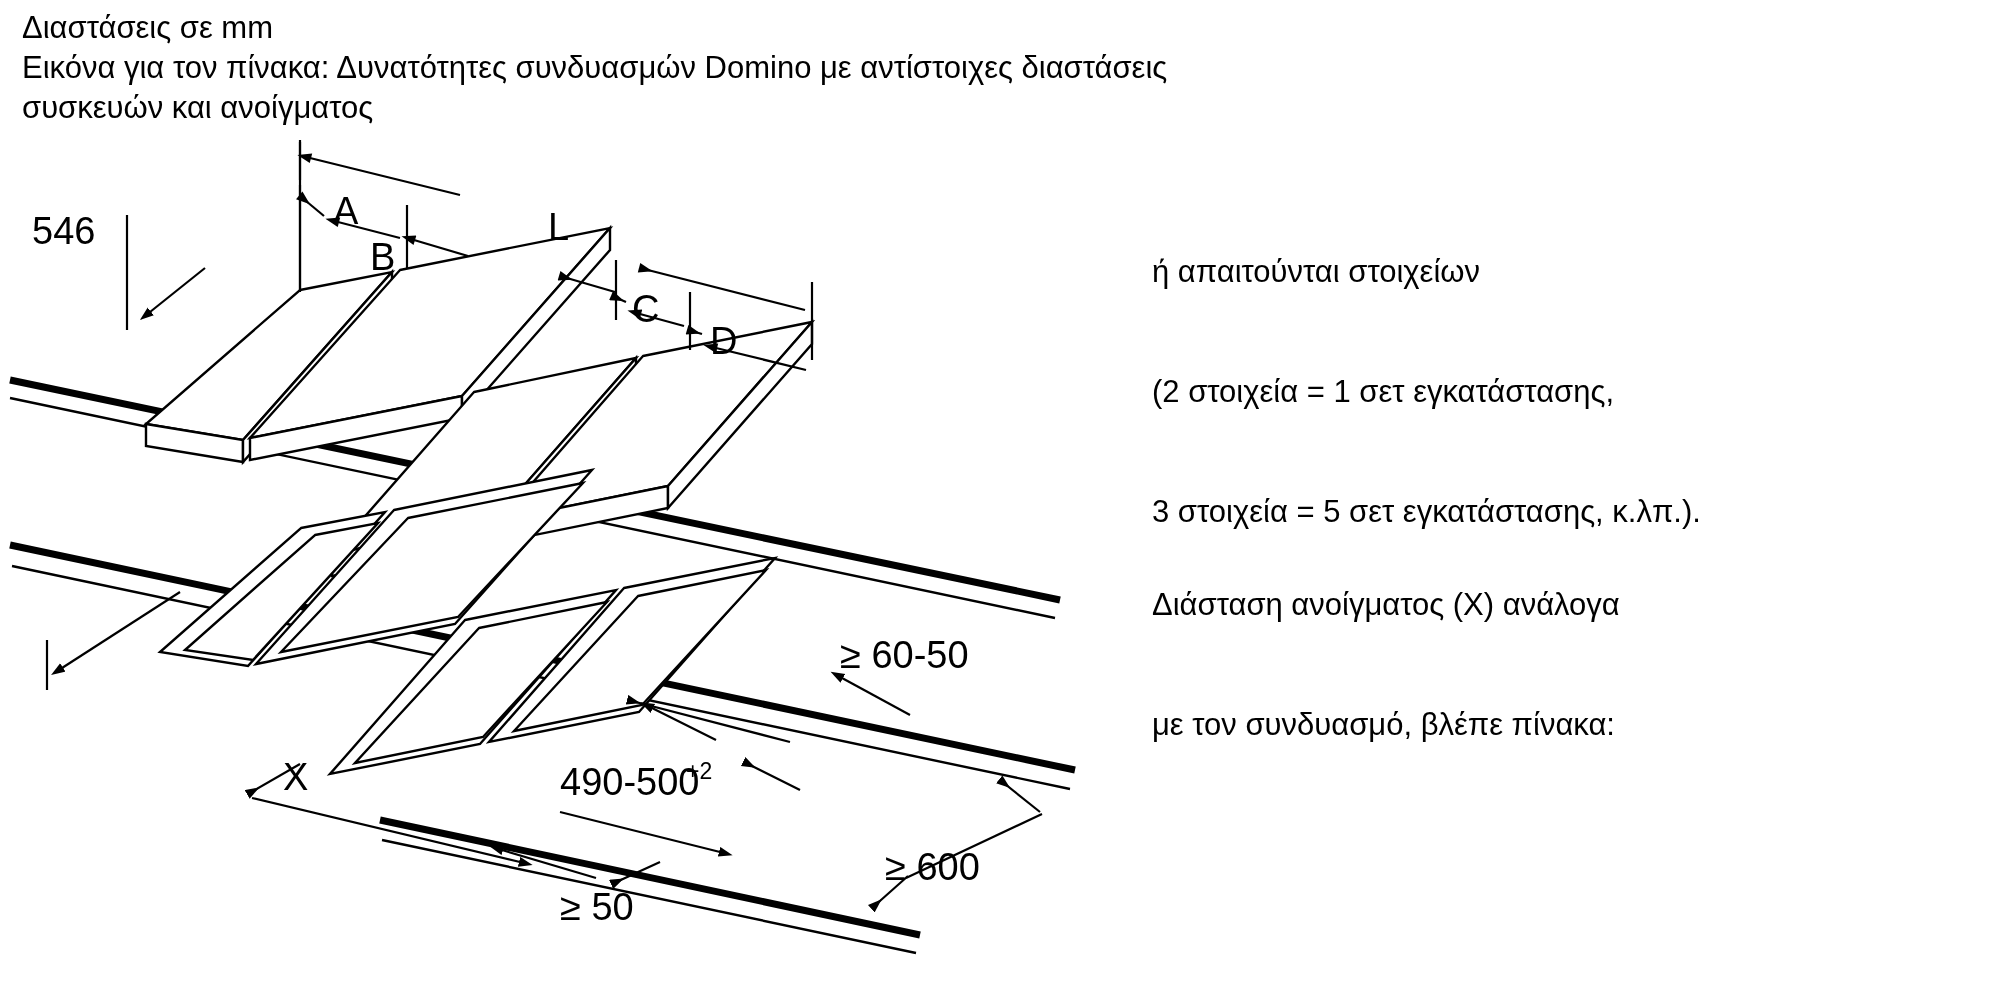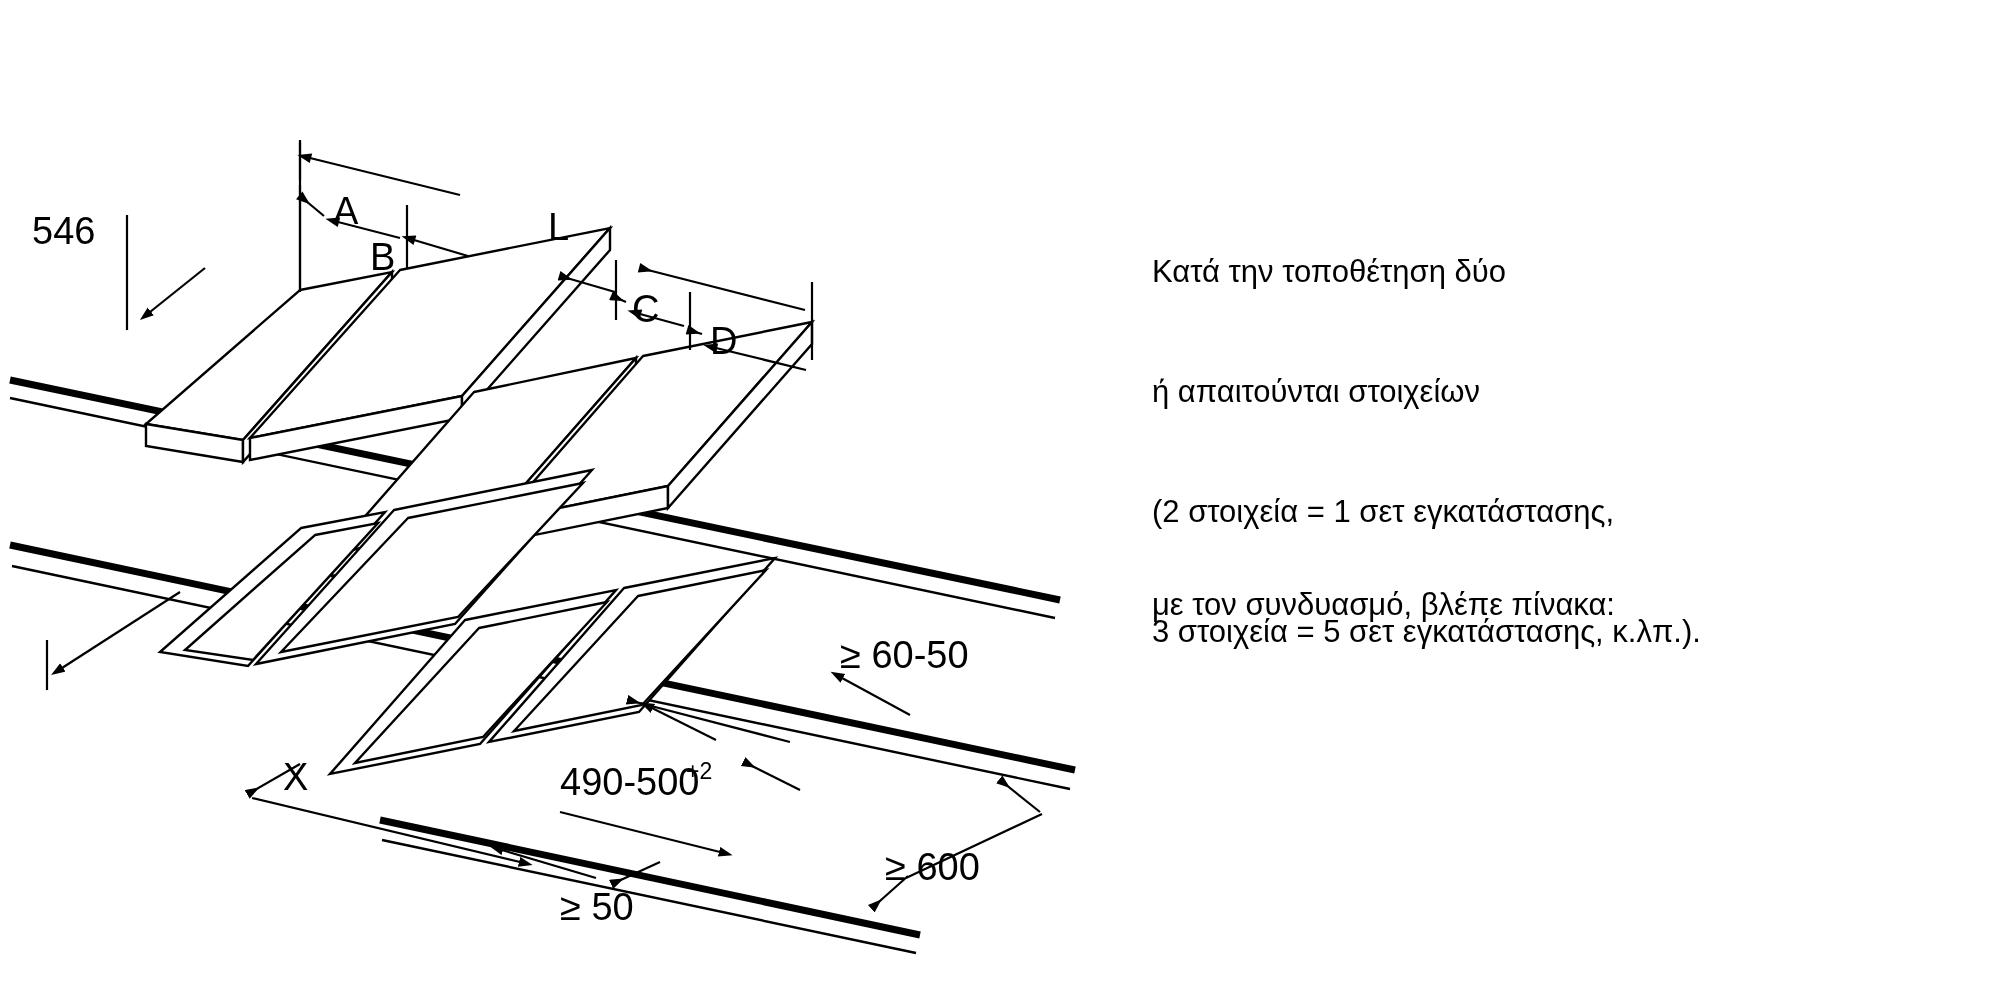--- a/index.html
+++ b/index.html
@@ -66,29 +66,34 @@
     font-family: "Liberation Sans", sans-serif;
     font-size: 23px;
     fill: #000;
   }
 </style>
 </head>
 <body>
 
 <div id="page">
 
+  <div class="header-block">
+    <div class="header-line">Διαστάσεις σε mm</div>
+    <div class="header-line">Εικόνα για τον πίνακα: Δυνατότητες συνδυασμών Domino με αντίστοιχες διαστάσεις</div>
+    <div class="header-line">συσκευών και ανοίγματος</div>
+  </div>
 
   <div class="side-text" id="para-install">
-    <div class="para-line">Κατά την τοποθέτηση δύο</div>
     <div class="para-line">ή απαιτούνται στοιχείων</div>
     <div class="para-line">(2 στοιχεία = 1 σετ εγκατάστασης,</div>
     <div class="para-line">3 στοιχεία = 5 σετ εγκατάστασης, κ.λπ.).</div>
   </div>
 
   <div class="side-text" id="para-opening">
+    <div class="para-line">Διάσταση ανοίγματος (Χ) ανάλογα</div>
     <div class="para-line">με τον συνδυασμό, βλέπε πίνακα:</div>
   </div>
 
   <svg id="drawing" viewBox="0 0 2000 1000">
     <defs>
       <marker id="ah" markerWidth="18" markerHeight="18" refX="1" refY="5" orient="auto" markerUnits="userSpaceOnUse">
         <path d="M0,0 L14,5 L0,10 Z" class="arrowhead"></path>
       </marker>
       <marker id="ahr" markerWidth="18" markerHeight="18" refX="13" refY="5" orient="auto" markerUnits="userSpaceOnUse">
         <path d="M14,0 L0,5 L14,10 Z" class="arrowhead"></path>

